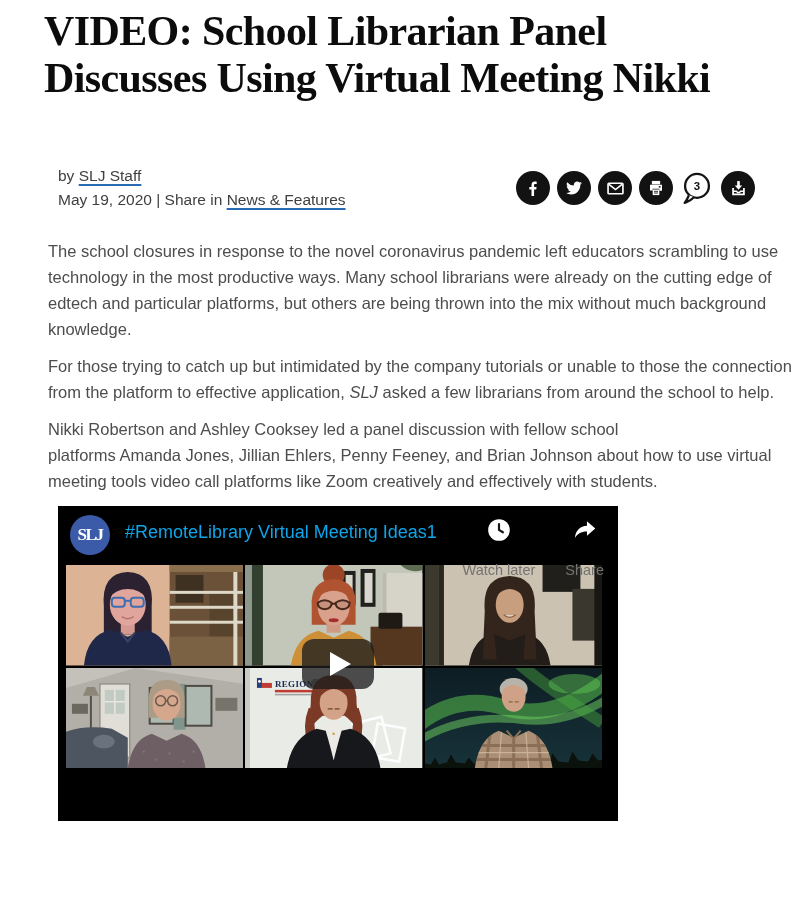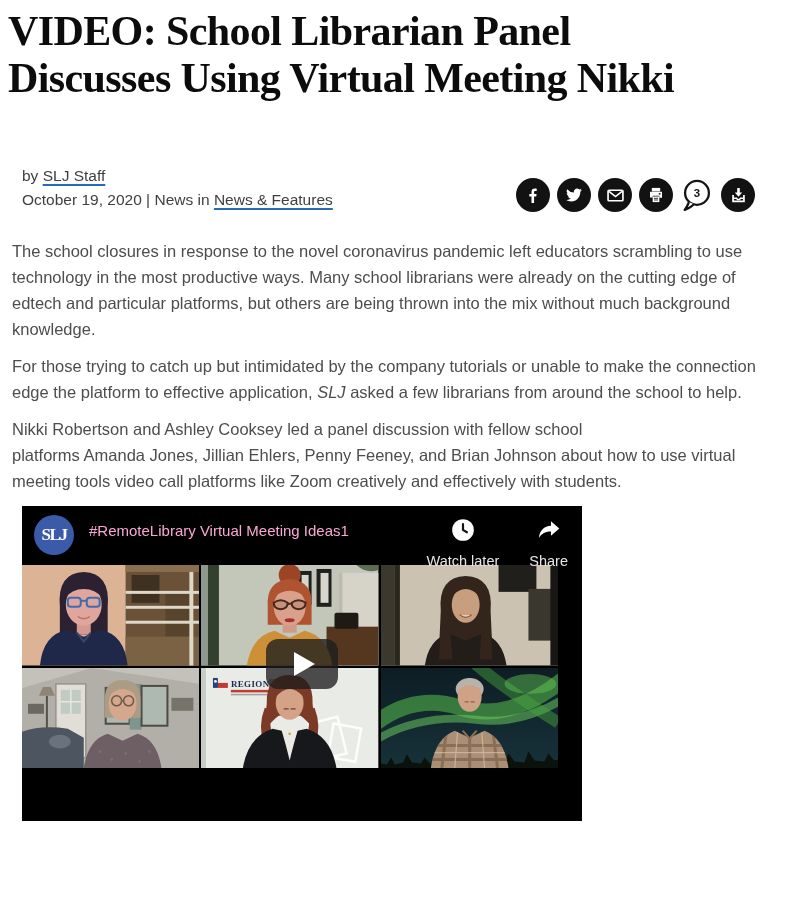--- a/index.html
+++ b/index.html
@@ -1,28 +1,28 @@
 <!DOCTYPE html>
 <html><head>
 <meta charset="utf-8">
 <style>
   * { box-sizing: border-box; }
   html,body { margin:0; padding:0; background:#ffffff; }
   body { width:802px; height:905px; overflow:hidden; font-family:"Liberation Sans", sans-serif; }
-  .page { position:relative; width:802px; height:905px; padding-top:8px; }
+  .page { position:relative; width:802px; height:905px; padding-top:8px;padding-left:36px; }
 
   
   h1.article-title {
     margin:0 0 0 8px; width:730px;
     font-family:"Liberation Serif", serif; font-weight:600;
     font-size:42px; line-height:1.12; letter-spacing:-0.6px; color:#0c0c0c;
   }
 
   
-  .meta-row { display:flex; justify-content:space-between; align-items:flex-end;
+  .meta-row { display:flex; justify-content:space-between; align-items:center;
               margin:62px 0 8px 22px; padding-right:47px;gap:44px; }
   .byline { font-size:15.5px; color:#3f3f3f; line-height:1.55; }
   .byline a { color:#3f3f3f; text-decoration:underline; text-decoration-color:#2a6cb4;
               text-decoration-thickness:1.5px; text-underline-offset:3px; cursor:pointer; }
 
   .share-bar { display:flex; gap:7px; align-items:center; }
   .icon-btn { width:34px; height:34px; border-radius:50%; background:#121212;
               display:flex; align-items:center; justify-content:center; cursor:pointer; flex:0 0 auto; }
   .icon-btn.comment-btn { background:transparent; }
   .icon-btn svg { display:block; }
@@ -34,27 +34,27 @@
 
   
   .video-player { position:relative; margin:6px 0 0 22px; width:560px; height:315px;
                   background:#000; cursor:pointer; }
   .video-header { position:absolute; top:0; left:0; right:0; height:62px;
                   display:flex; align-items:flex-start; padding:9px 14px 0 12px; z-index:3; }
   .channel-avatar { width:40px; height:40px; border-radius:50%; background:#3b5ba9;
                     color:#fff; display:flex; align-items:center; justify-content:center;
                     font-family:"Liberation Serif", serif; font-weight:bold; font-size:17px;
                     letter-spacing:-1.5px; flex:0 0 auto; cursor:pointer; }
-  .video-title { color:#f9a8d4; font-size:15px; margin:7px 0 16px 15px; flex:1;
+  .video-title { color:#0ea5e9; font-size:18px; margin:7px 0 16px 15px; flex:1;
                  white-space:nowrap; overflow:hidden; }
   .header-actions { display:flex; gap:30px; margin-top:2px; }
-  .header-action { display:flex; flex-direction:column; align-items:center; gap:10px;
-                   color:#e5e5e5; font-size:14.5px; cursor:pointer; }
-
-  .participant-grid { position:absolute; left:0; top:59px; width:536px; height:203px;
+  .header-action { display:flex; flex-direction:column; align-items:center; gap:19px;
+                   color:#737373; font-size:14.5px; cursor:pointer; }
+
+  .participant-grid { position:absolute; left:8px; top:59px; width:536px; height:203px;
                       display:grid; grid-template-columns:repeat(3,1fr);
                       grid-template-rows:1fr 1fr; gap:2px; background:#000; z-index:1; }
   .cell { position:relative; overflow:hidden; }
   .cell svg { width:100%; height:100%; display:block; }
 
   .play-button { position:absolute; left:50%; top:50%; transform:translate(-50%,-50%);
                  width:72px; height:50px; border-radius:12px; background:rgba(30,30,30,0.78);
                  display:flex; align-items:center; justify-content:center; z-index:4; cursor:pointer; }
   .play-tri { width:0; height:0; border-style:solid; border-width:12px 0 12px 21px;
               border-color:transparent transparent transparent #ffffff; margin-left:5px; }
@@ -63,23 +63,23 @@
 <body>
 
 <div class="page">
 
   <h1 class="article-title"><span>VIDEO: School Librarian Panel</span><br><span>Discusses Using Virtual Meeting Nikki</span><br></h1>
 
   <div class="meta-row">
     <div class="byline">
       <span>by</span>
       <a>SLJ Staff</a><br>
-      <span>October 19, 2020</span>
+      <span>May 19, 2020</span>
       <span>|</span>
-      <span>News in</span>
+      <span>Share in</span>
       <a>News &amp; Features</a>
     </div>
 
     <div class="share-bar">
       <div class="icon-btn">
         <svg width="20" height="20" viewBox="0 0 24 24">
           <path fill="#fff" d="M13.3 21.5v-7.8h2.6l.4-3h-3V8.6c0-.9.25-1.5 1.55-1.5h1.6V4.4c-.3-.04-1.25-.12-2.35-.12-2.3 0-3.9 1.4-3.9 4v2.4H7.6v3h2.6v7.8z"></path>
         </svg>
       </div>
       <div class="icon-btn">
@@ -115,21 +115,21 @@
           <path d="M7.8 8.5l4.2 4.8 4.2-4.8z" fill="#fff"></path>
           <path d="M5.8 11.5v7.3h12.4v-7.3" fill="none" stroke="#fff" stroke-width="2"></path>
           <path d="M5.8 15.2h4l1 1.4h2.4l1-1.4h4" fill="none" stroke="#fff" stroke-width="1.6"></path>
         </svg>
       </div>
     </div>
   </div>
 
   <div class="article-body">
     <p>The school closures in response to the novel coronavirus pandemic left educators scrambling to use technology in the most productive ways. Many school librarians were already on the cutting edge of edtech and particular platforms, but others are being thrown into the mix without much background knowledge.</p>
-    <p><span>For those trying to catch up but intimidated by the company tutorials or unable to make the connection edge the platform to effective application, </span><span class="ital">SLJ</span><span> asked a few librarians from around the school to help.</span></p>
+    <p><span>For those trying to catch up but intimidated by the company tutorials or unable to those the connection from the platform to effective application, </span><span class="ital">SLJ</span><span> asked a few librarians from around the school to help.</span></p>
     <p><span>Nikki Robertson and Ashley Cooksey led a panel discussion with fellow school</span><br><span>platforms Amanda Jones, Jillian Ehlers, Penny Feeney,  and Brian Johnson about how to use</span> <span>virtual meeting tools video call platforms like Zoom creatively and effectively with students.</span></p>
   </div>
 
   <div class="video-player">
 
     <div class="video-header">
       <div class="channel-avatar">SLJ</div>
       <div class="video-title">#RemoteLibrary Virtual Meeting Ideas1</div>
       <div class="header-actions">
         <div class="header-action">

